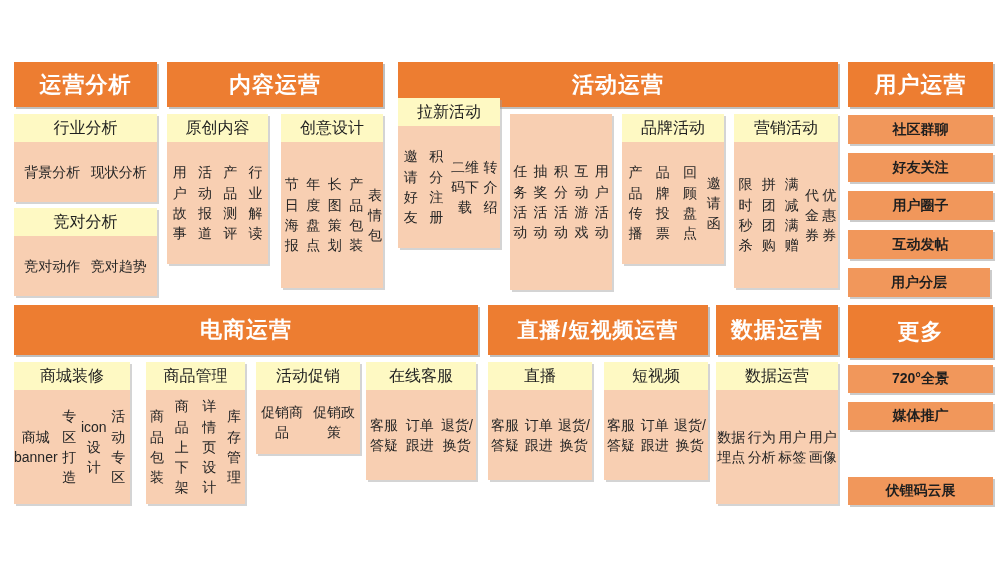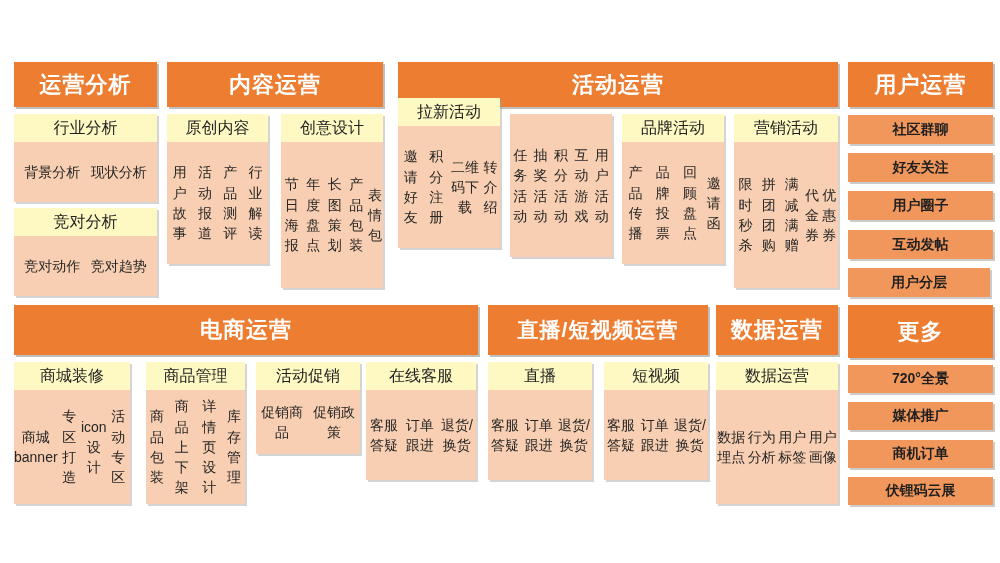--- a/index.html
+++ b/index.html
@@ -83,21 +83,21 @@
   <div class="group" style="left:398px;top:98px;width:102px">
     <div class="sub">拉新活动</div>
     <div class="panel" style="height:122px">
       <div class="item">邀请好友</div>
       <div class="item">积分注册</div>
       <div class="item">二维码下载</div>
       <div class="item">转介绍</div>
     </div>
   </div>
   <div class="group" style="left:510px;top:114px;width:102px">
-    <div class="panel" style="height:143px">
+    <div class="panel" style="height:176px">
       <div class="item">任务活动</div>
       <div class="item">抽奖活动</div>
       <div class="item">积分活动</div>
       <div class="item">互动游戏</div>
       <div class="item">用户活动</div>
     </div>
   </div>
   <div class="group" style="left:622px;top:114px;width:102px">
     <div class="sub">品牌活动</div>
     <div class="panel" style="height:122px">
@@ -185,16 +185,15 @@
     <div class="panel" style="height:114px">
       <div class="item">数据埋点</div>
       <div class="item">行为分析</div>
       <div class="item">用户标签</div>
       <div class="item">用户画像</div>
     </div>
   </div>
 
   <div class="bar" style="left:848px;top:365px;width:145px;height:28px">720°全景</div>
   <div class="bar" style="left:848px;top:402px;width:145px;height:28px">媒体推广</div>
-  <div class="bar" style="left:848px;top:440px;width:145px;height:28px">商机订单</div>
   <div class="bar" style="left:848px;top:477px;width:145px;height:28px">伏锂码云展</div>
 
 </div>
 
 </body></html>

